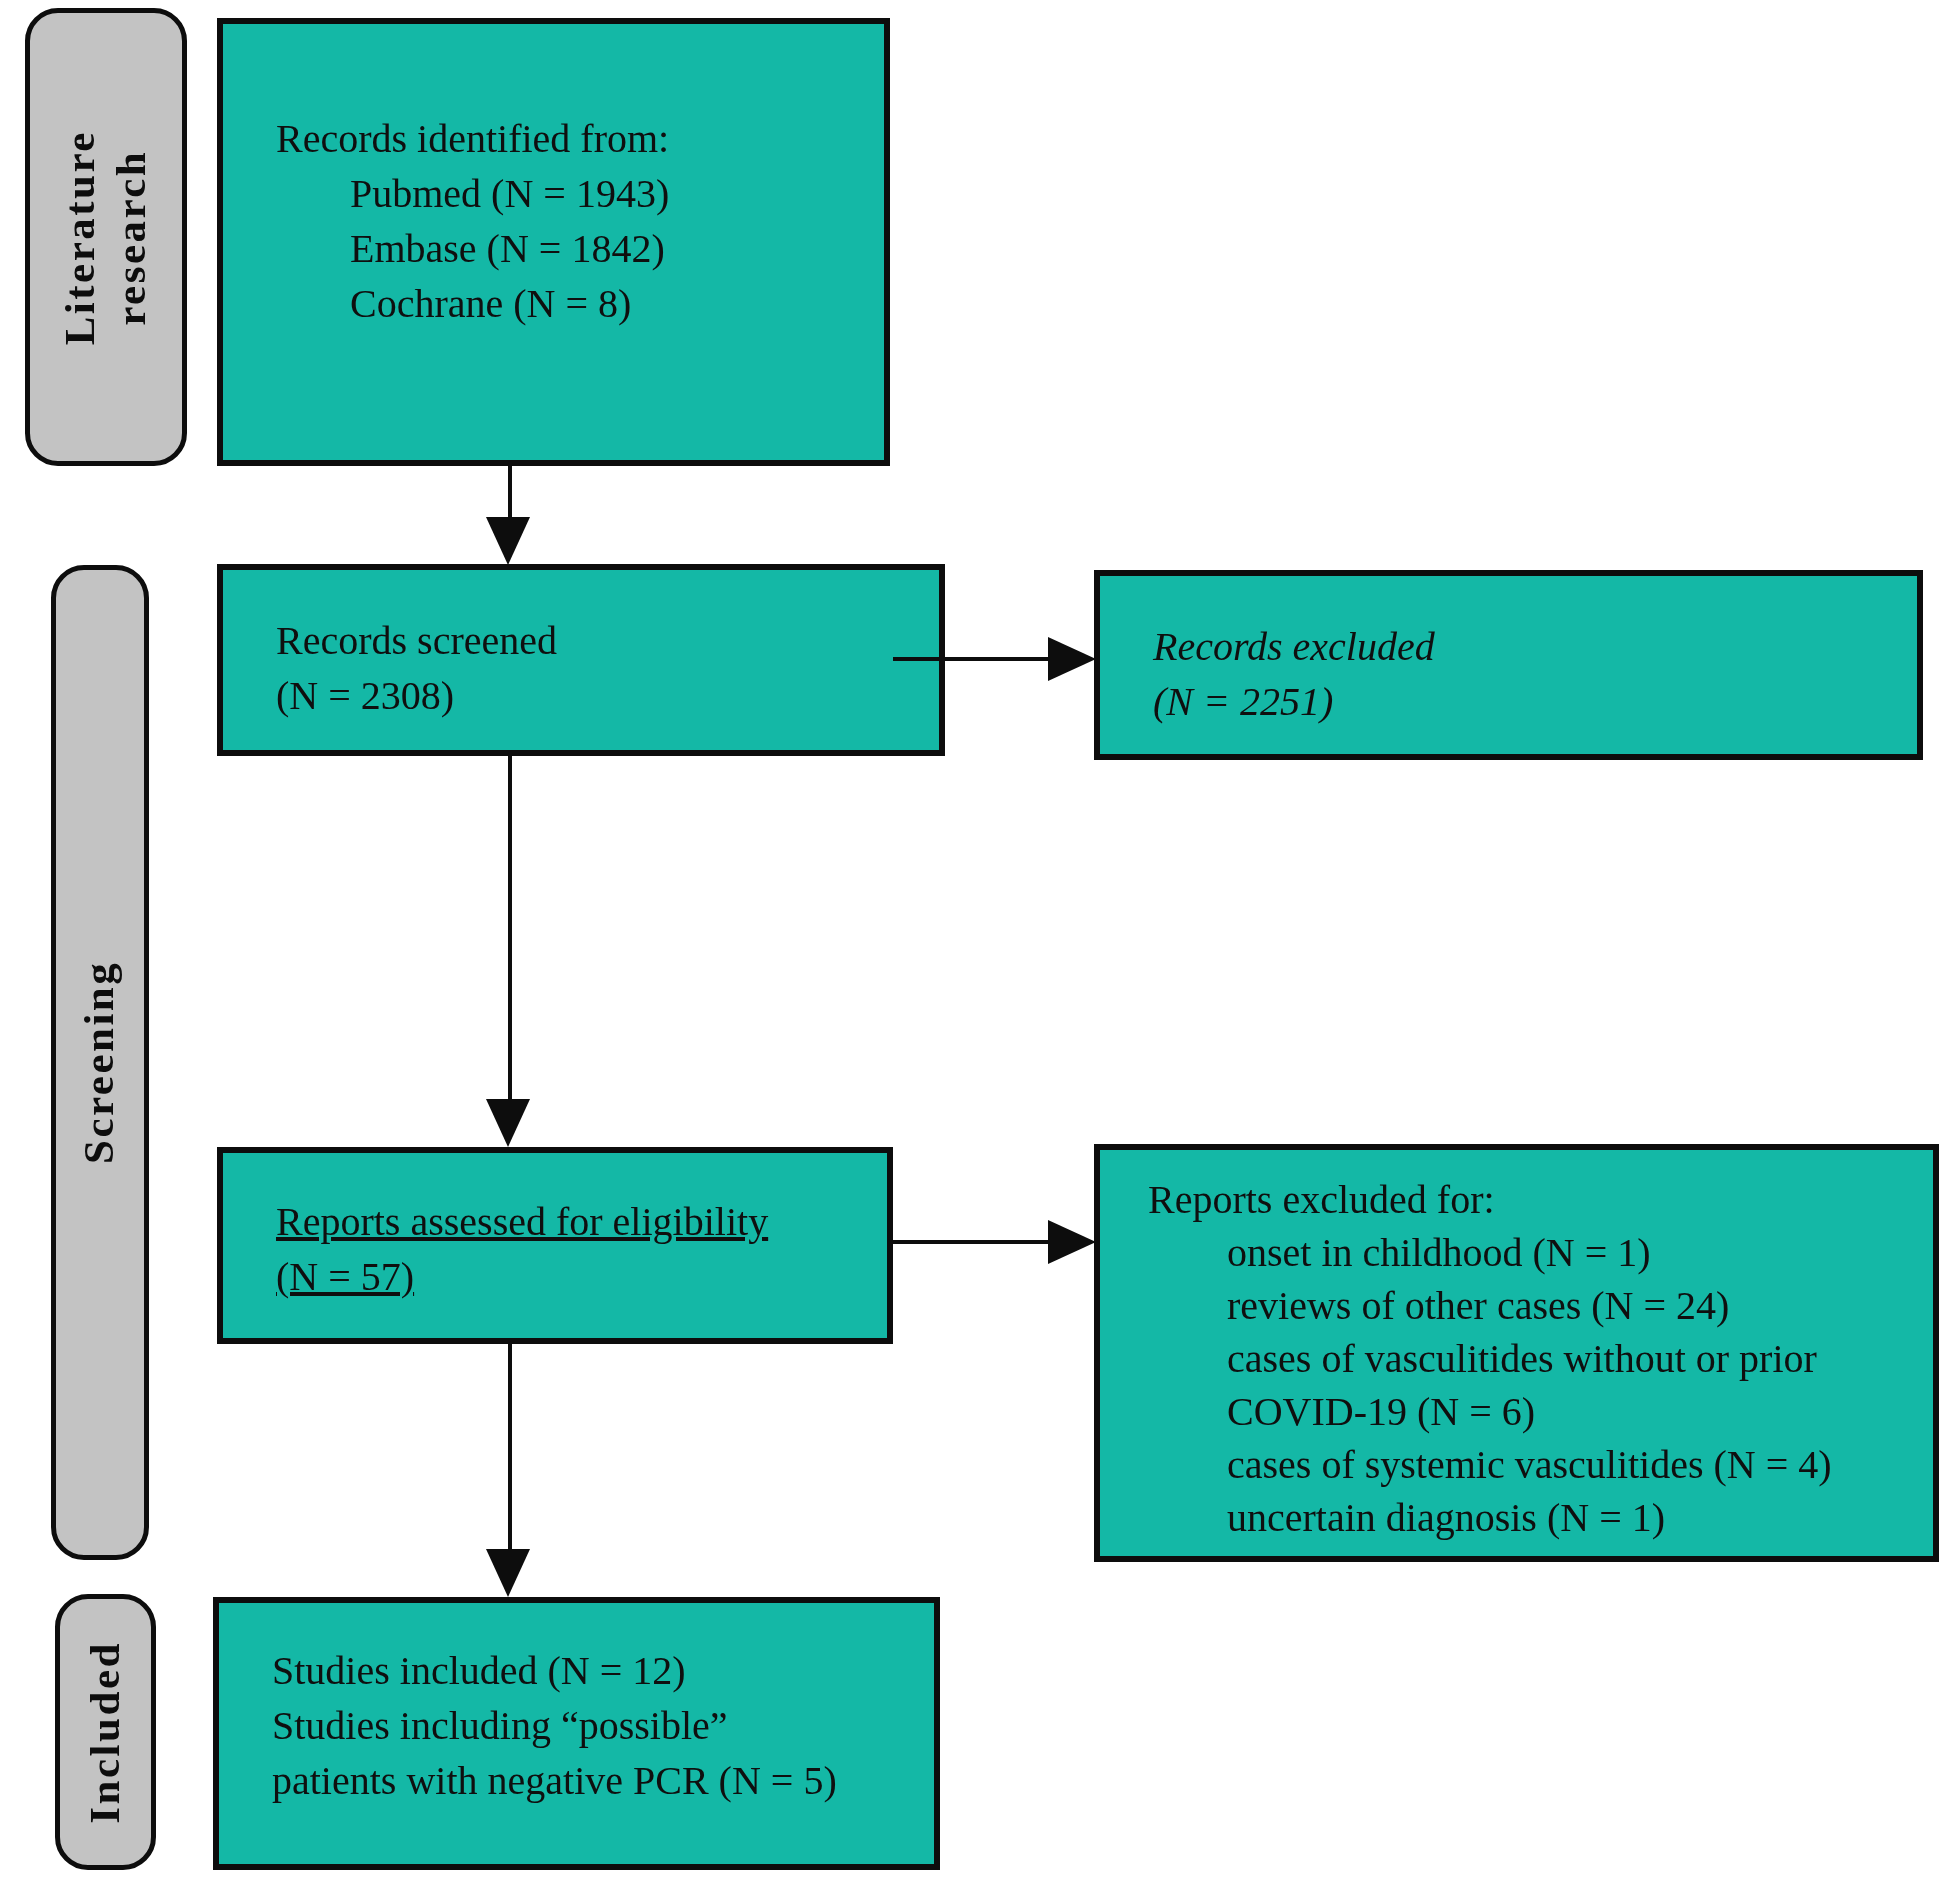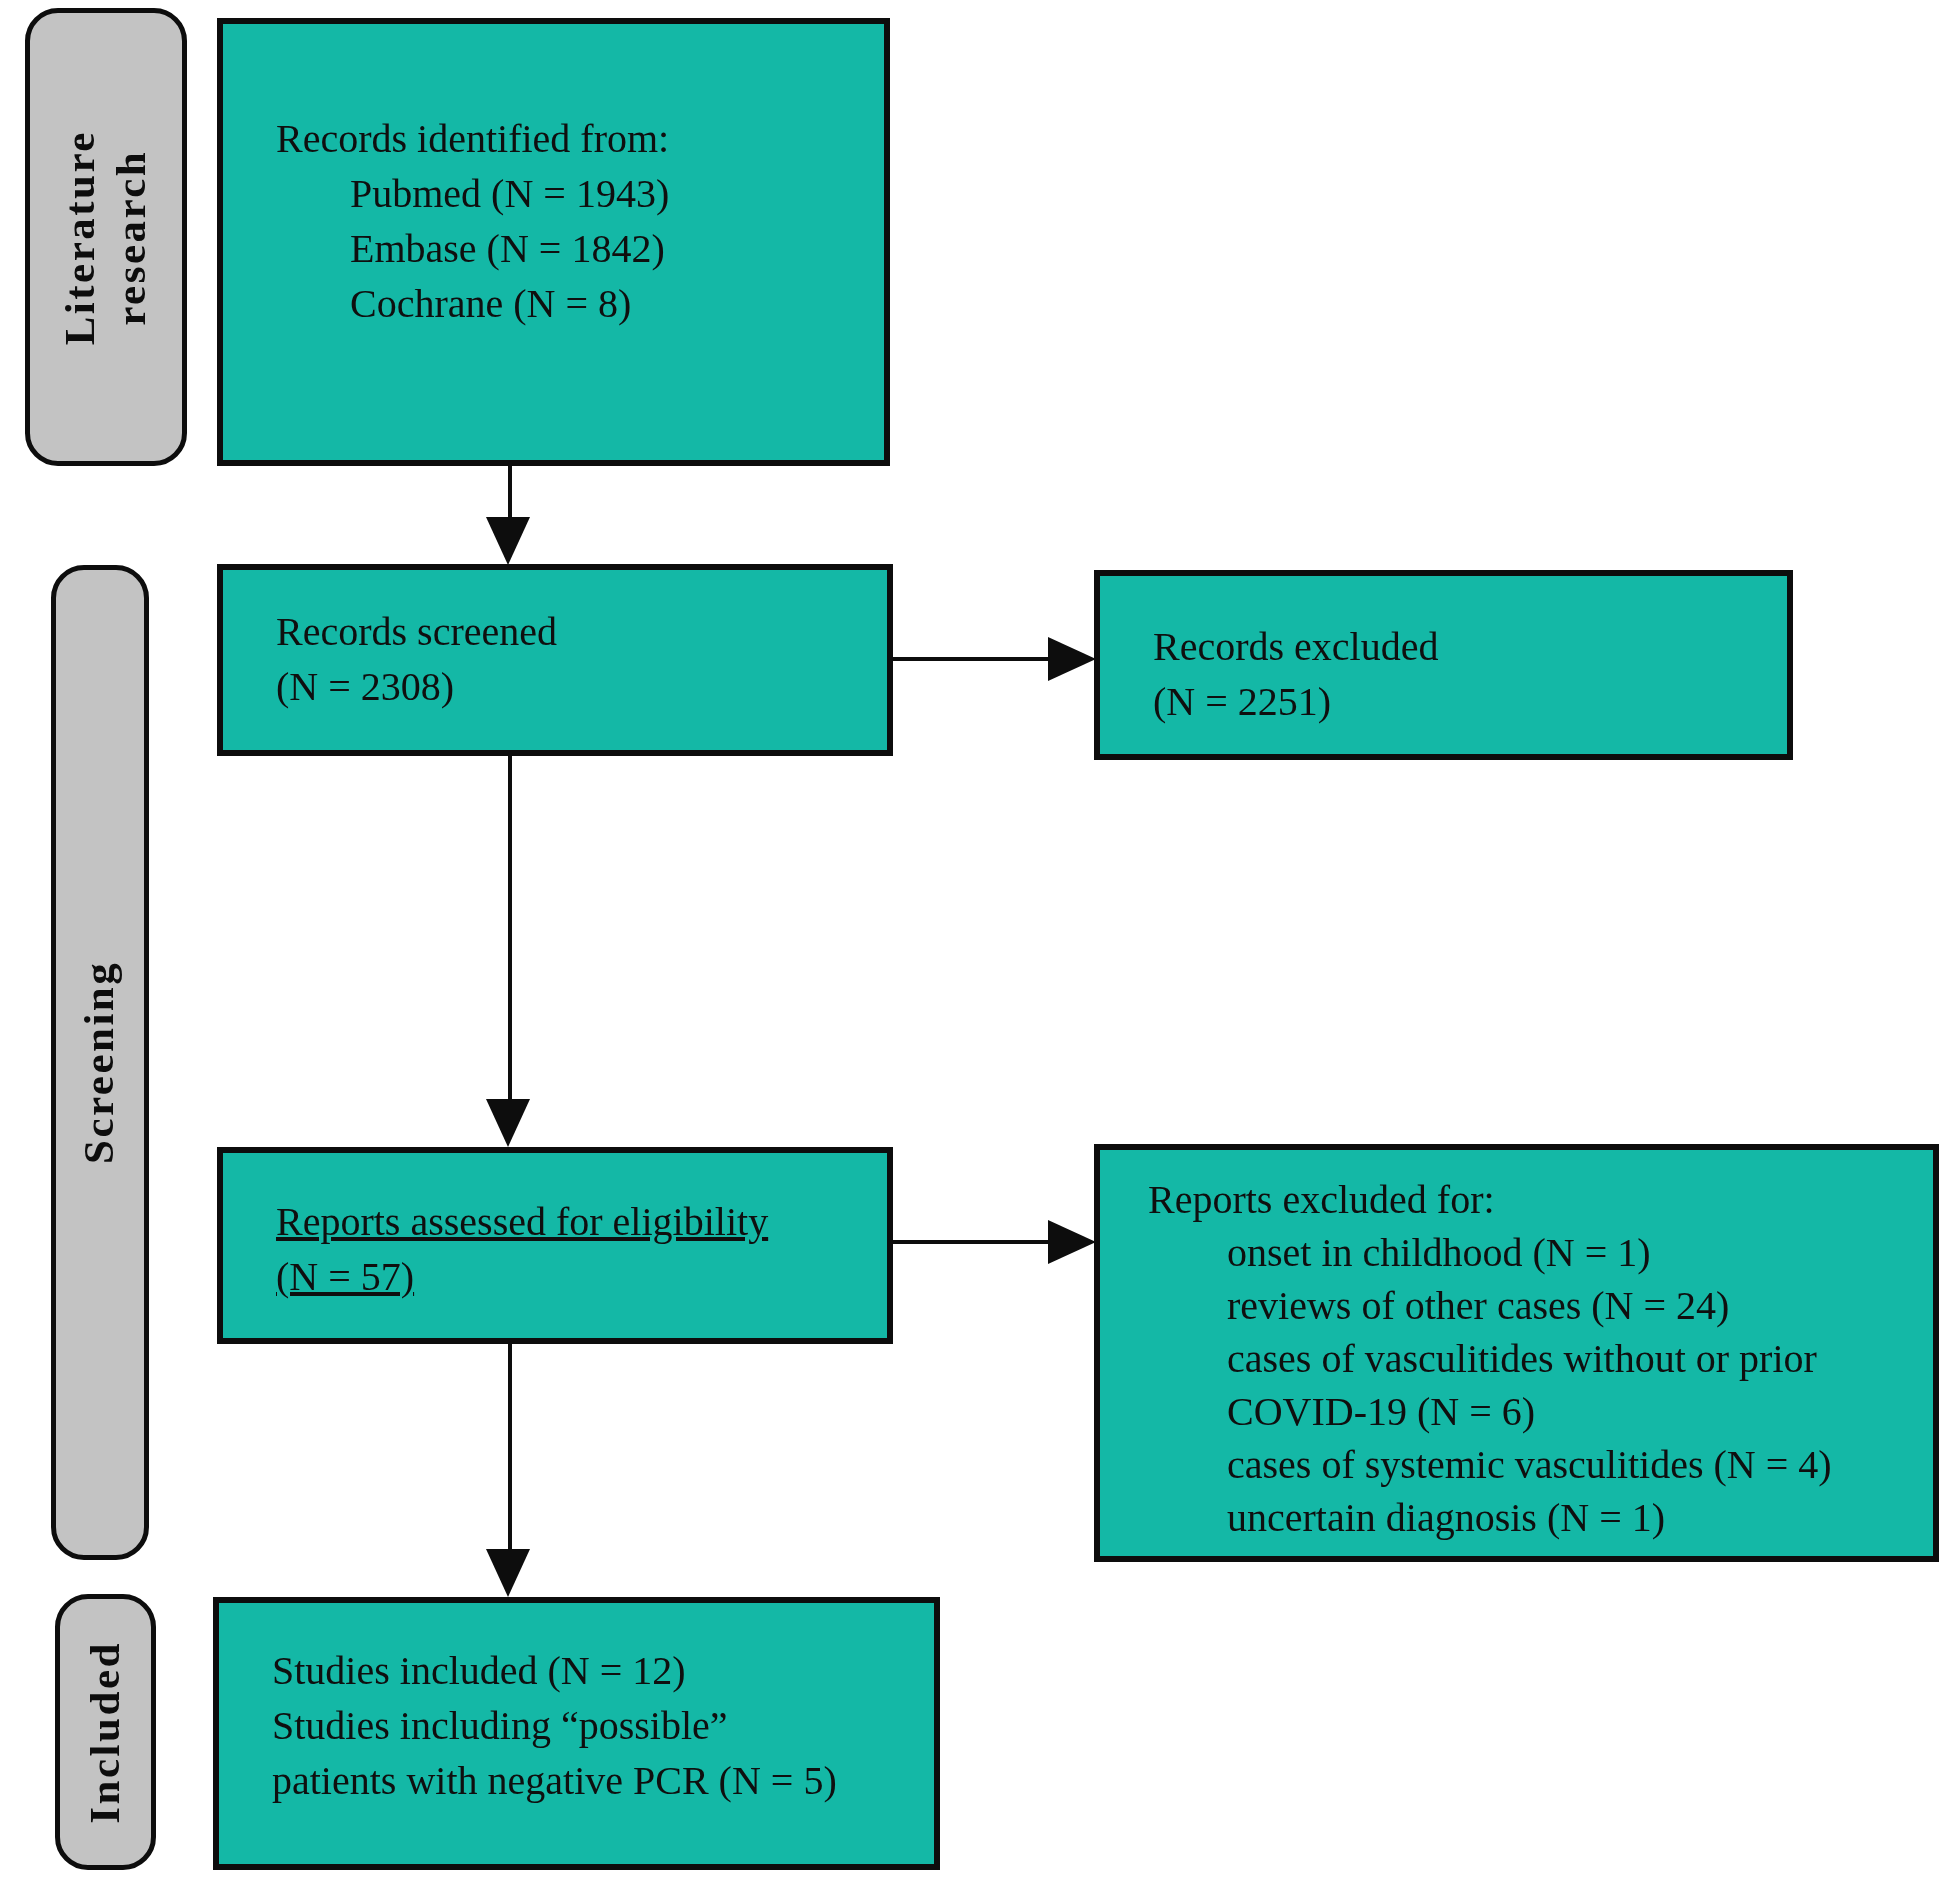--- a/index.html
+++ b/index.html
@@ -46,22 +46,22 @@
     border: 6.6px solid #0d0d0d;
     box-sizing: border-box;
     font-size: 40px;
     line-height: 55px;
   }
   .line { white-space: pre-line; }
   .indent { padding-left: 74px; }
   .para2 { }
 
   #box-identified       { left: 217px;  top: 18px;   width: 673px;  height: 448px; padding: 87px 20px 0 53px; }
-  #box-screened         { left: 217px;  top: 564px;  width: 676px;  height: 192px; padding: 34px 20px 0 53px; }
-  #box-records-excluded { left: 1094px; top: 570px;  width: 699px;  height: 190px; padding: 43px 20px 0 53px; }
+  #box-screened         { left: 217px;  top: 564px;  width: 728px;  height: 192px; padding: 43px 20px 0 53px; }
+  #box-records-excluded { left: 1094px; top: 570px;  width: 829px;  height: 190px; padding: 43px 20px 0 53px; font-style: italic; }
   #box-assessed         { left: 217px;  top: 1147px; width: 676px;  height: 197px; padding: 41px 20px 0 53px; text-decoration: underline; }
   #box-reports-excluded { left: 1094px; top: 1144px; width: 845px; height: 418px; padding: 23px 30px 0 48px; line-height: 53px; }
   #box-reports-excluded .indent { padding-left: 79px; }
   #box-included         { left: 213px;  top: 1597px; width: 727px;  height: 273px; padding: 40px 20px 0 53px; }
 
   
   .vstem { position: absolute; width: 4.1px; background: #0d0d0d; }
   .hstem { position: absolute; height: 4.1px; background: #0d0d0d; }
   .head-down {
     position: absolute; width: 0; height: 0;

